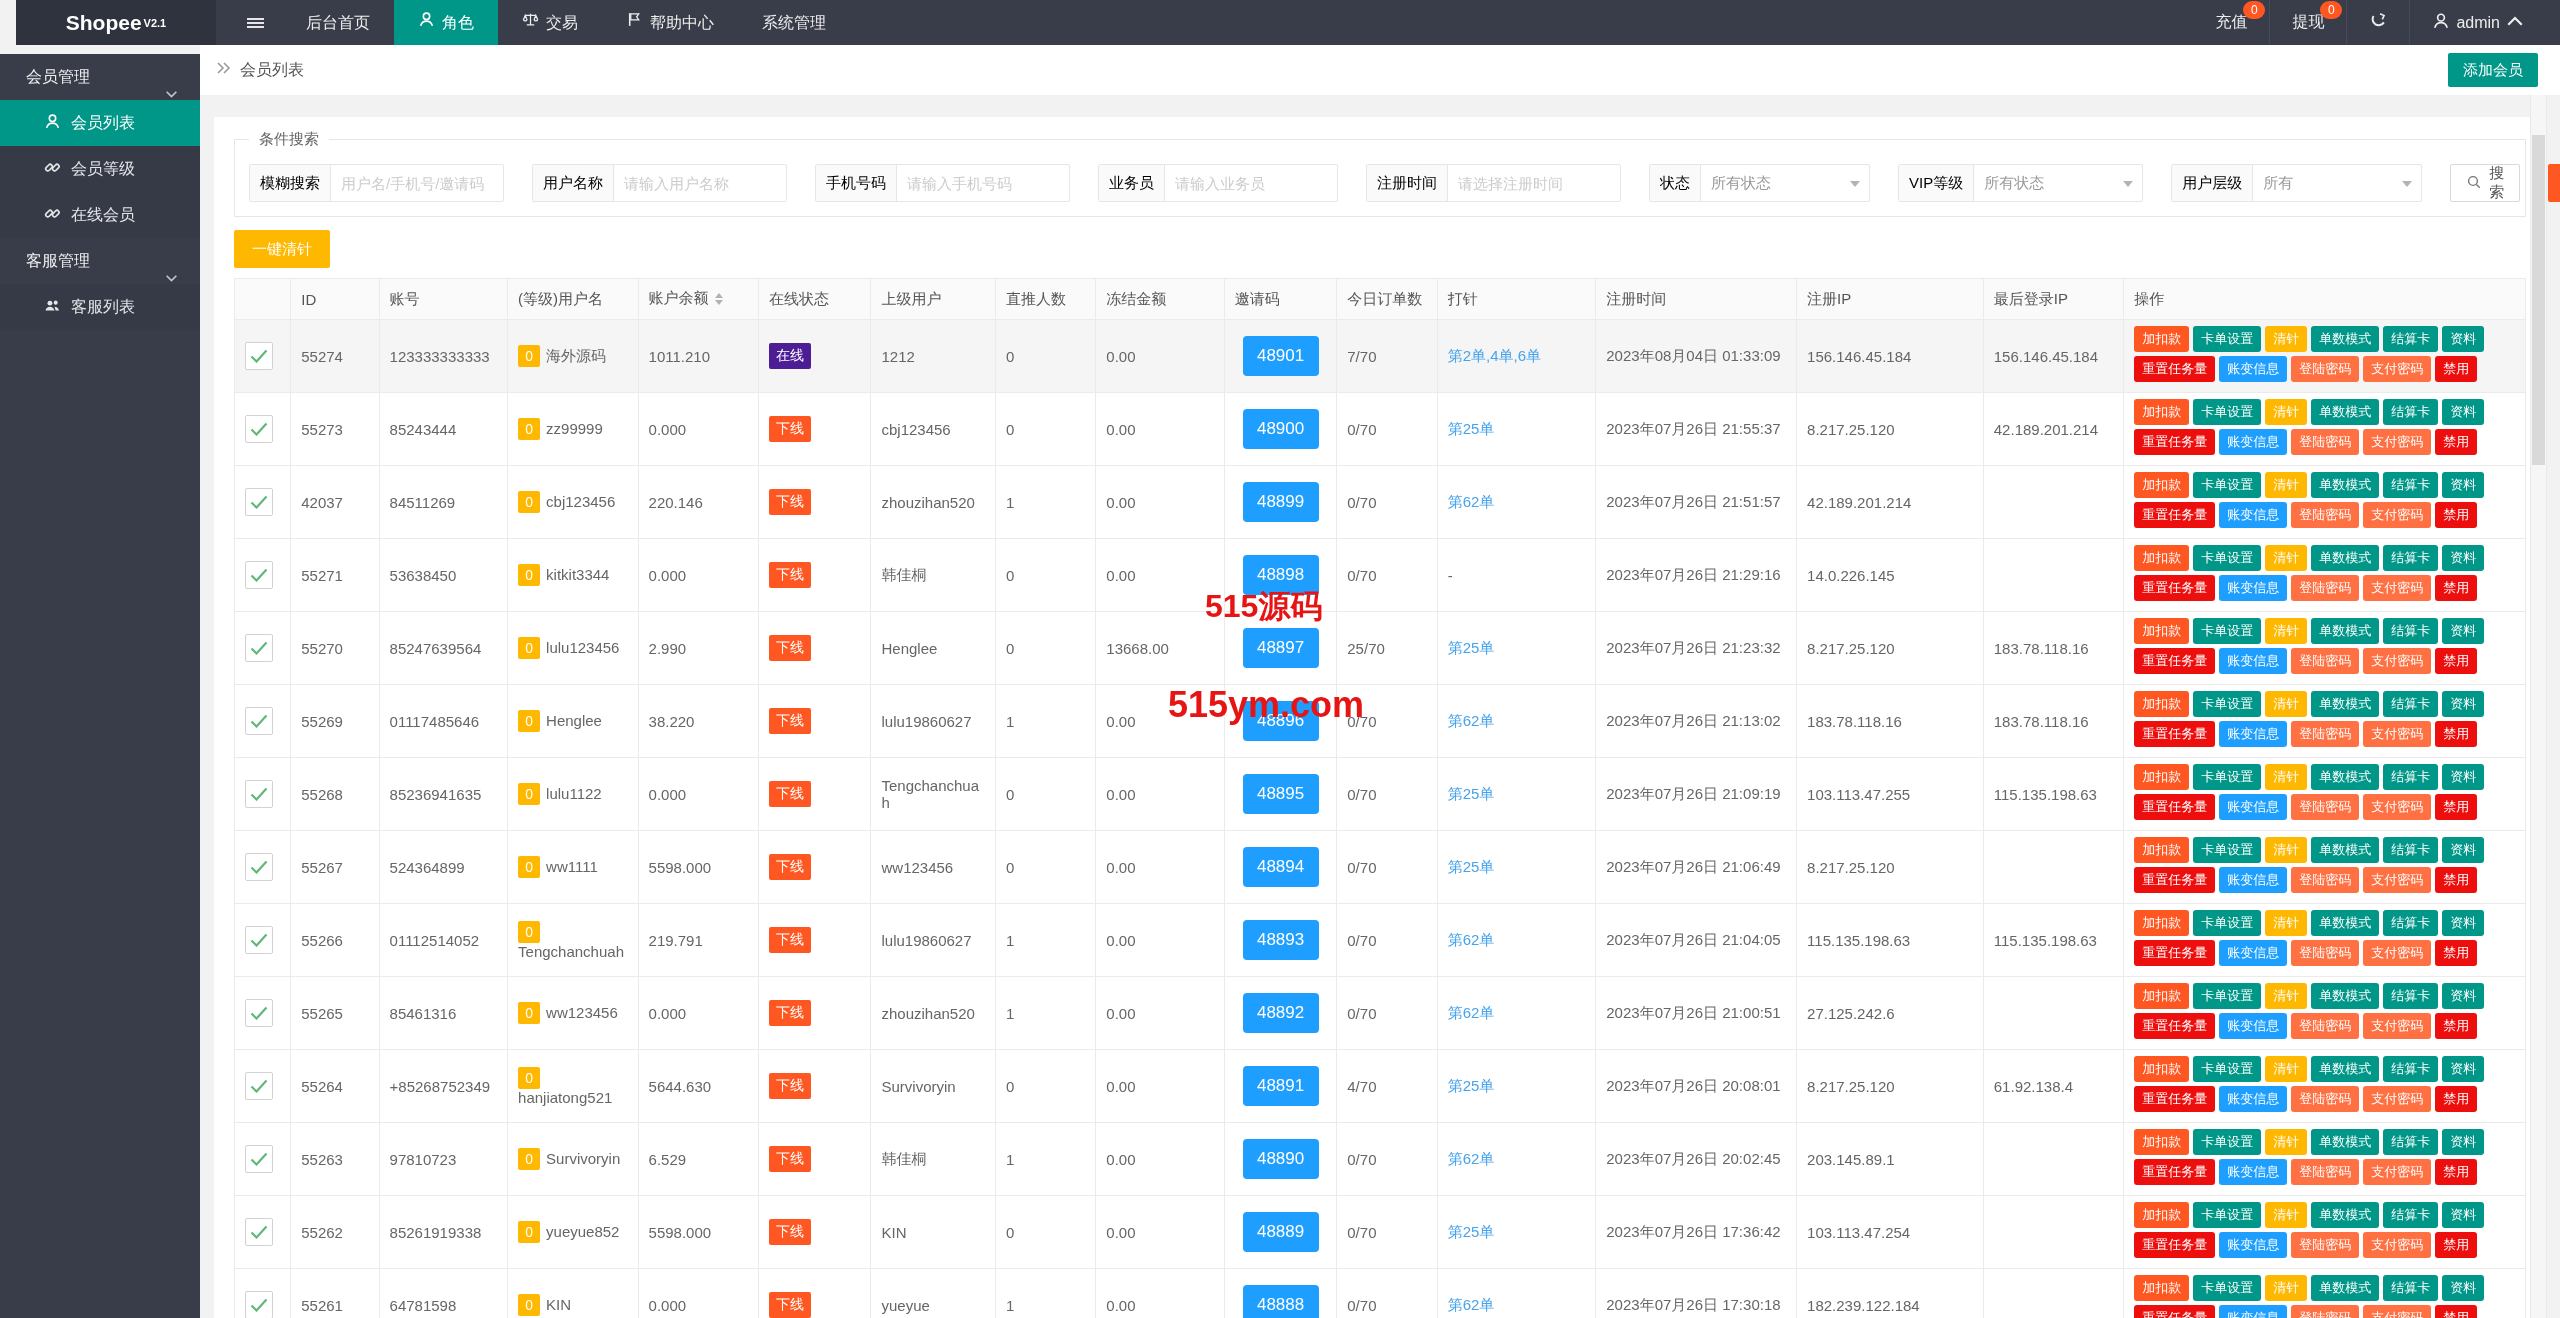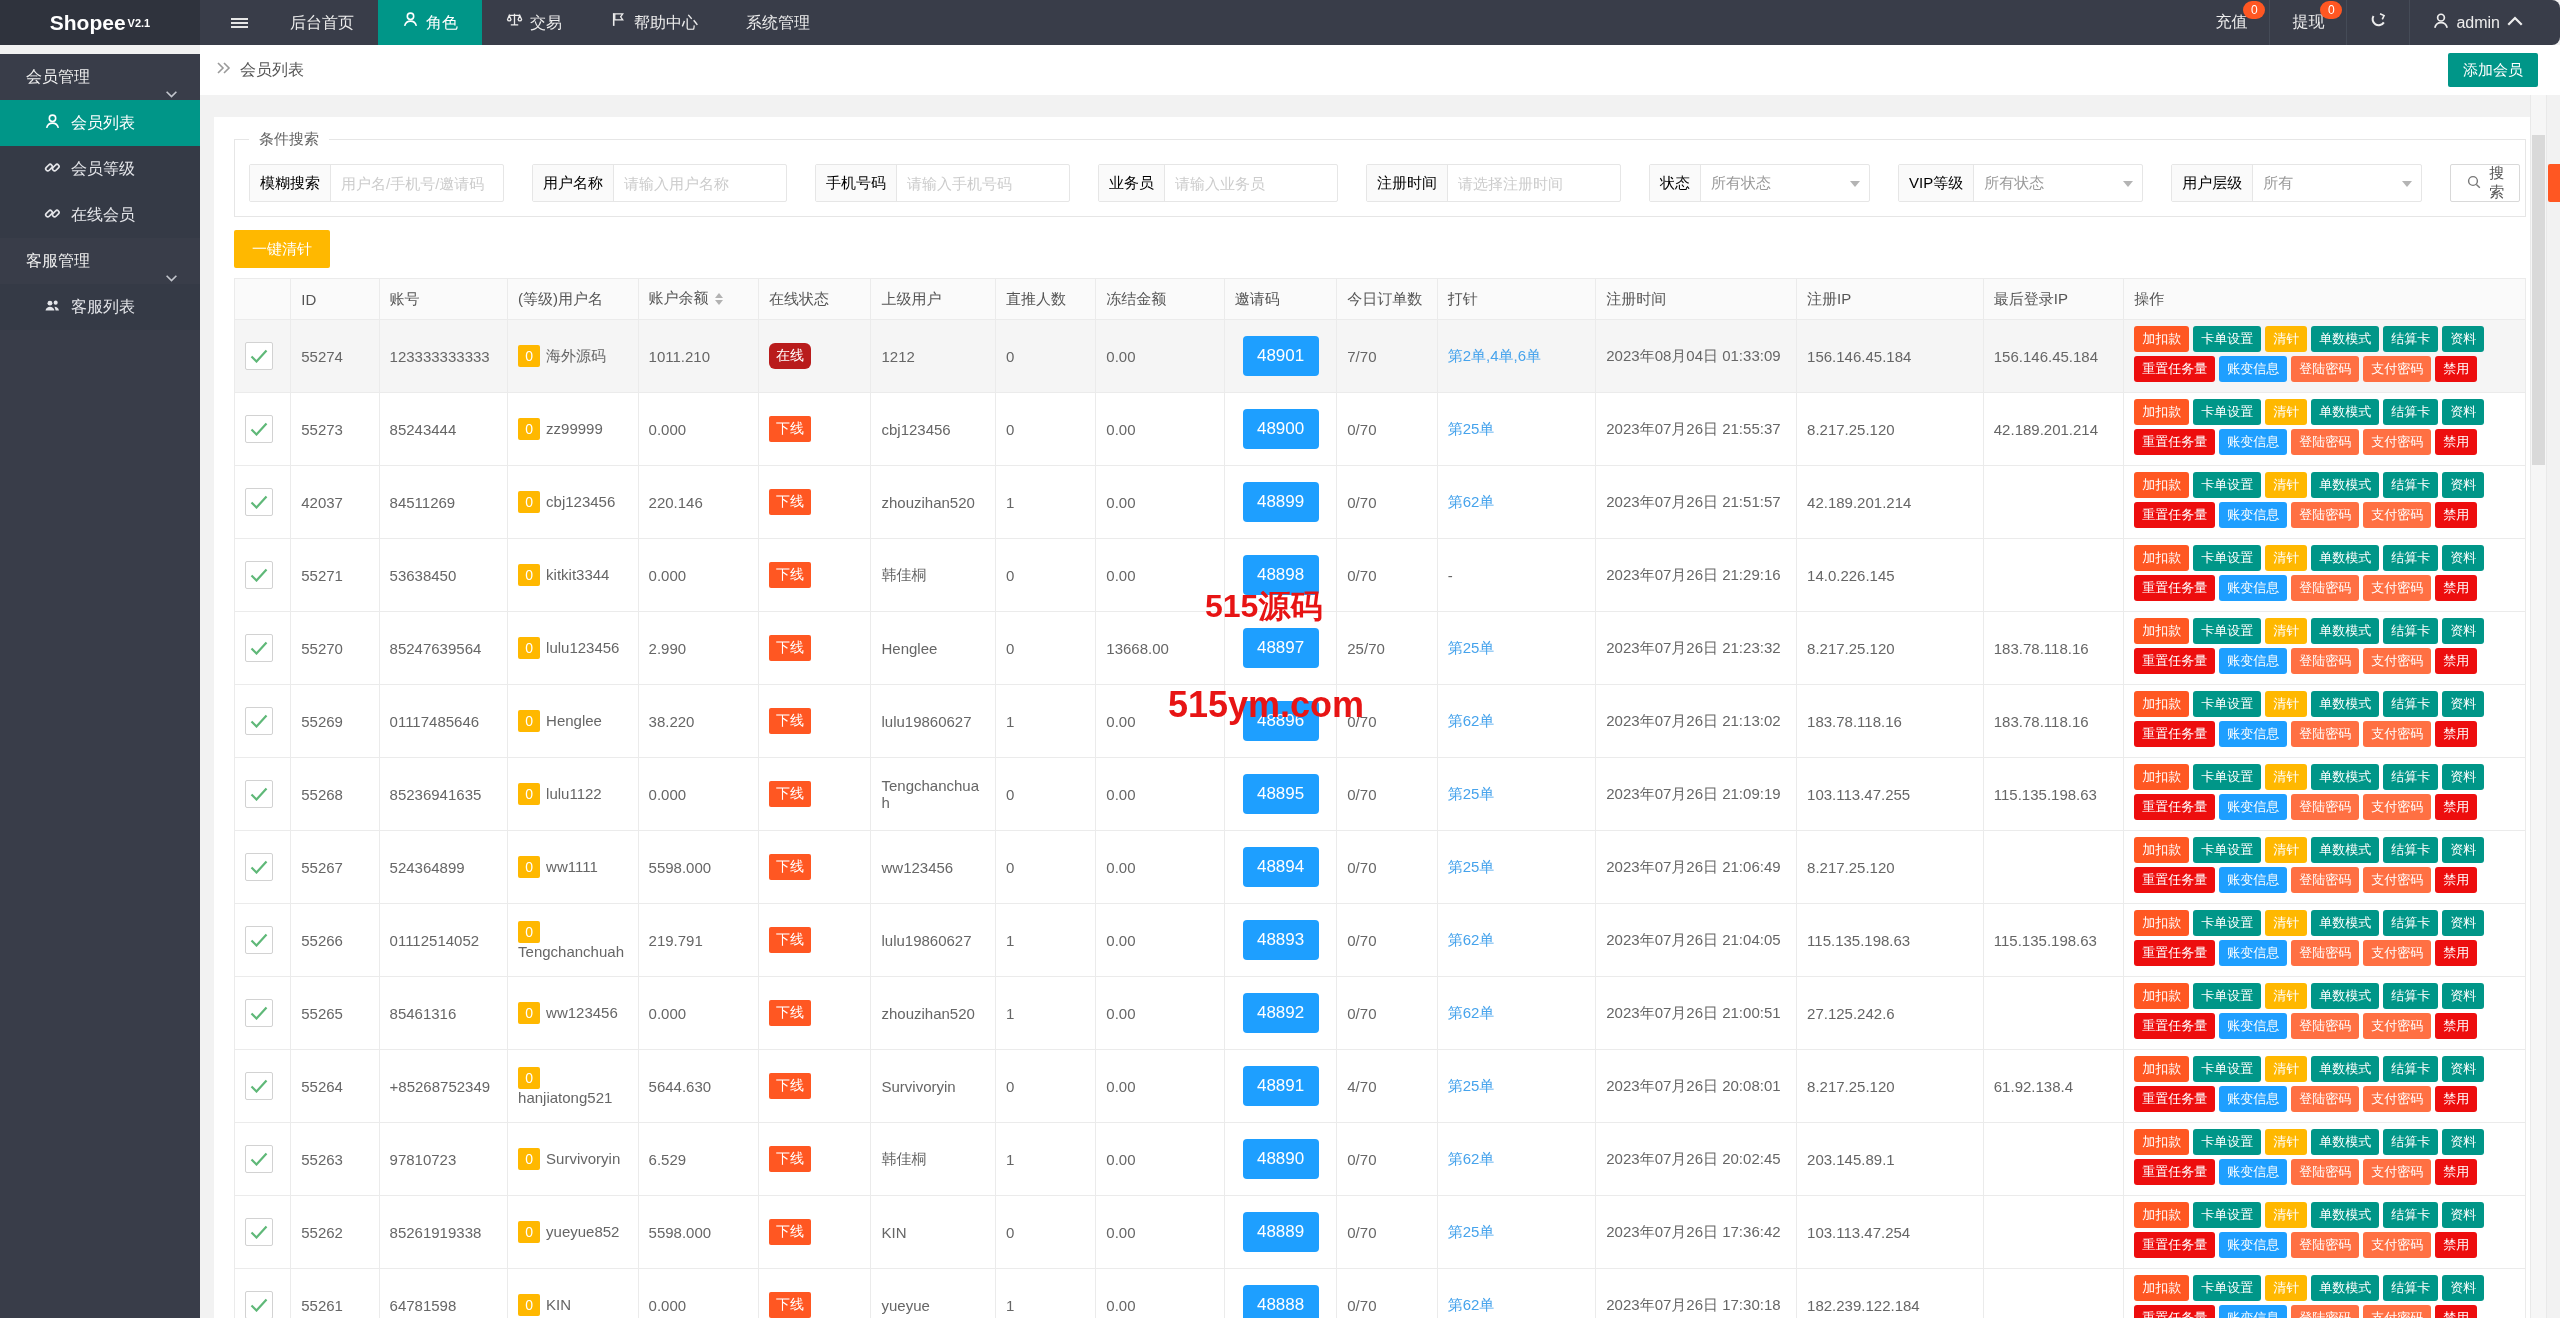--- a/index.html
+++ b/index.html
@@ -1,21 +1,21 @@
 <!DOCTYPE html>
 <html><head>
 <meta charset="utf-8">
 <style>
   html,body{margin:0;padding:0;}
   body{width:2560px;height:1318px;overflow:hidden;background:#f2f2f2;
        font-family:"Liberation Sans","DejaVu Sans",sans-serif;}
   #app{position:relative;width:2560px;height:1318px;overflow:hidden;}
 
   
-  .navbar{position:absolute;top:0;left:0;right:0;height:45px;background:#393d49;z-index:60;border-radius:8px;}
+  .navbar{position:absolute;top:0;left:16px;right:0;height:45px;background:#393d49;z-index:60;}
   .logo{position:absolute;left:0;top:0;width:200px;height:45px;background:#2f333d;color:#fff;
         display:flex;align-items:center;justify-content:center;font-size:21px;font-weight:bold;}
   .logo sup{font-size:11px;font-weight:bold;margin-left:2px;}
   .burger{position:absolute;left:218px;top:0;height:45px;width:42px;display:flex;align-items:center;justify-content:center;cursor:pointer;}
   .burger .b{display:block;width:17px;height:2px;background:#e6e6e6;margin:2px 0;}
   .nav-items{position:absolute;left:266px;top:0;height:45px;display:flex;}
   .nav-item{height:45px;line-height:45px;padding:0 24px;color:#ededed;font-size:16px;cursor:pointer;display:flex;align-items:center;gap:7px;}
   .nav-item.active{background:#009688;color:#fff;}
   .nav-item svg{width:17px;height:17px;}
   .nav-right{position:absolute;right:14px;top:0;height:45px;display:flex;align-items:stretch;}
@@ -77,21 +77,21 @@
   .sort .up{border-bottom:5px solid #b2b2b2;margin-bottom:2px;}
   .sort .down{border-top:5px solid #b2b2b2;}
 
   .cbx{width:26px;height:26px;border:1px solid #d2d2d2;border-radius:2px;background:#fff;
        display:flex;align-items:center;justify-content:center;cursor:pointer;}
   .cbx svg{width:18px;height:14px;color:#5FB878;}
 
   .lvl{display:inline-block;min-width:10px;padding:3px 6px;background:#FFB800;color:#fff;
        border-radius:2px;font-size:14px;margin-right:6px;text-align:center;}
   .stat{display:inline-block;padding:4px 7px;border-radius:2px;color:#fff;font-size:14px;}
-  .stat.online{background:#b91c1c;border-radius:6px;}
+  .stat.online{background:#4c1d95;}
   .stat.offline{background:#FF5722;}
   .invite{display:inline-block;width:76px;height:40px;background:#1E9FFF;color:#fff;border:none;
           border-radius:4px;font-size:17px;cursor:pointer;}
   td.c-invite{text-align:center;}
   .needle{color:#46A3EC;cursor:pointer;}
   .needle.plain{color:#666;cursor:default;}
 
   .agroup{white-space:nowrap;}
   .ab{display:inline-block;padding:4px 8px;margin:0 4px 4px 0;border-radius:3px;color:#fff;
       font-size:13px;border:none;cursor:pointer;white-space:nowrap;}

